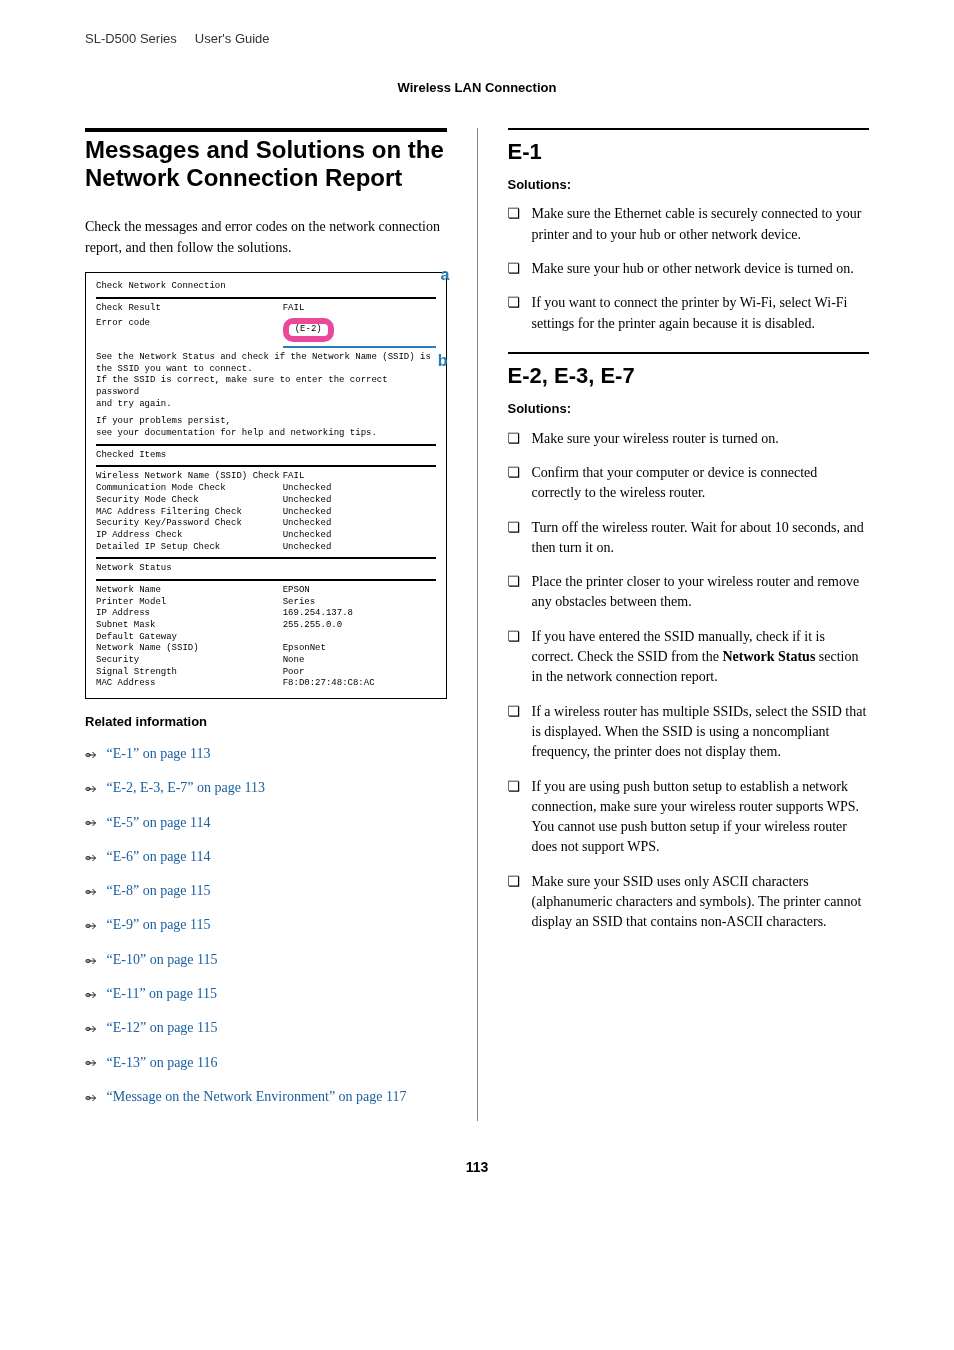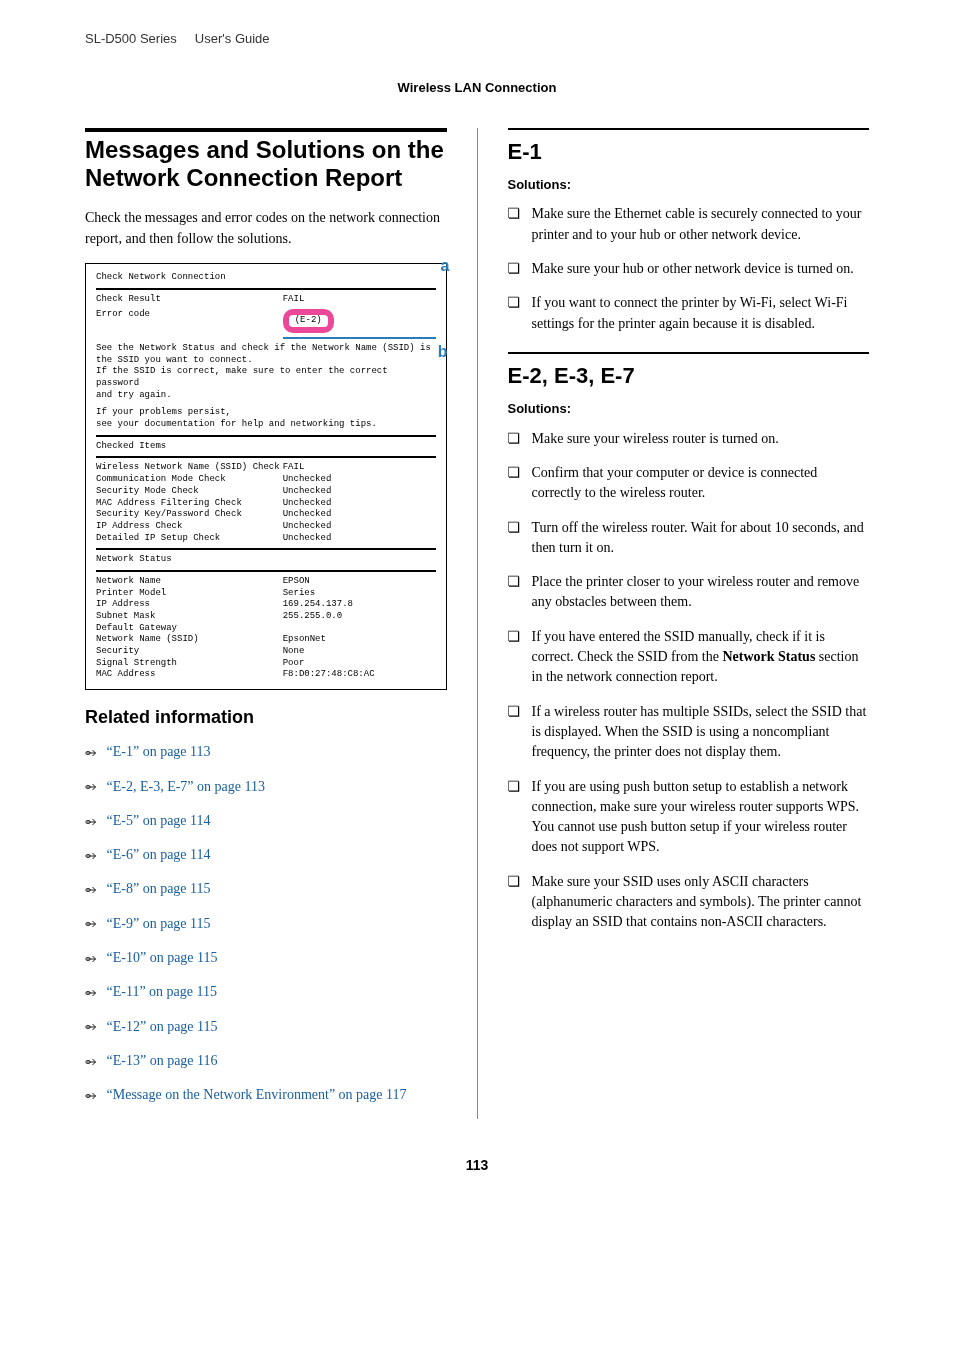--- a/index.html
+++ b/index.html
@@ -41,21 +41,21 @@
   .title-rule {
     height: 4px;
     background: #000;
     margin-bottom: 4px;
   }
   h1.section-title {
     font-family: Arial, sans-serif;
     font-weight: bold;
     font-size: 24px;
     line-height: 1.2;
-    margin-bottom: 15px;
+    margin-bottom: 24px;
   }
   .subtitle-rule {
     height: 2px;
     background: #000;
     margin-bottom: 6px;
   }
   h2.sub-heading {
     font-family: Arial, sans-serif;
     font-size: 22px;
     font-weight: bold;
@@ -119,21 +119,21 @@
     top: 78px;
     color: #2a7eb8;
     font-family: Arial, sans-serif;
     font-size: 16px;
     font-weight: bold;
   }
   .legend { margin-bottom: 16px; }
   .related-info {
     font-family: Arial, sans-serif;
     font-weight: bold;
-    font-size: 18px;
+    font-size: 13px;
     margin-bottom: 12px;
   }
   .link-row {
     margin-bottom: 14px;
     color: #1a5fa0;
   }
   .link-row a, .link-row span.link {
     color: #1a5fa0;
     text-decoration: none;
   }

